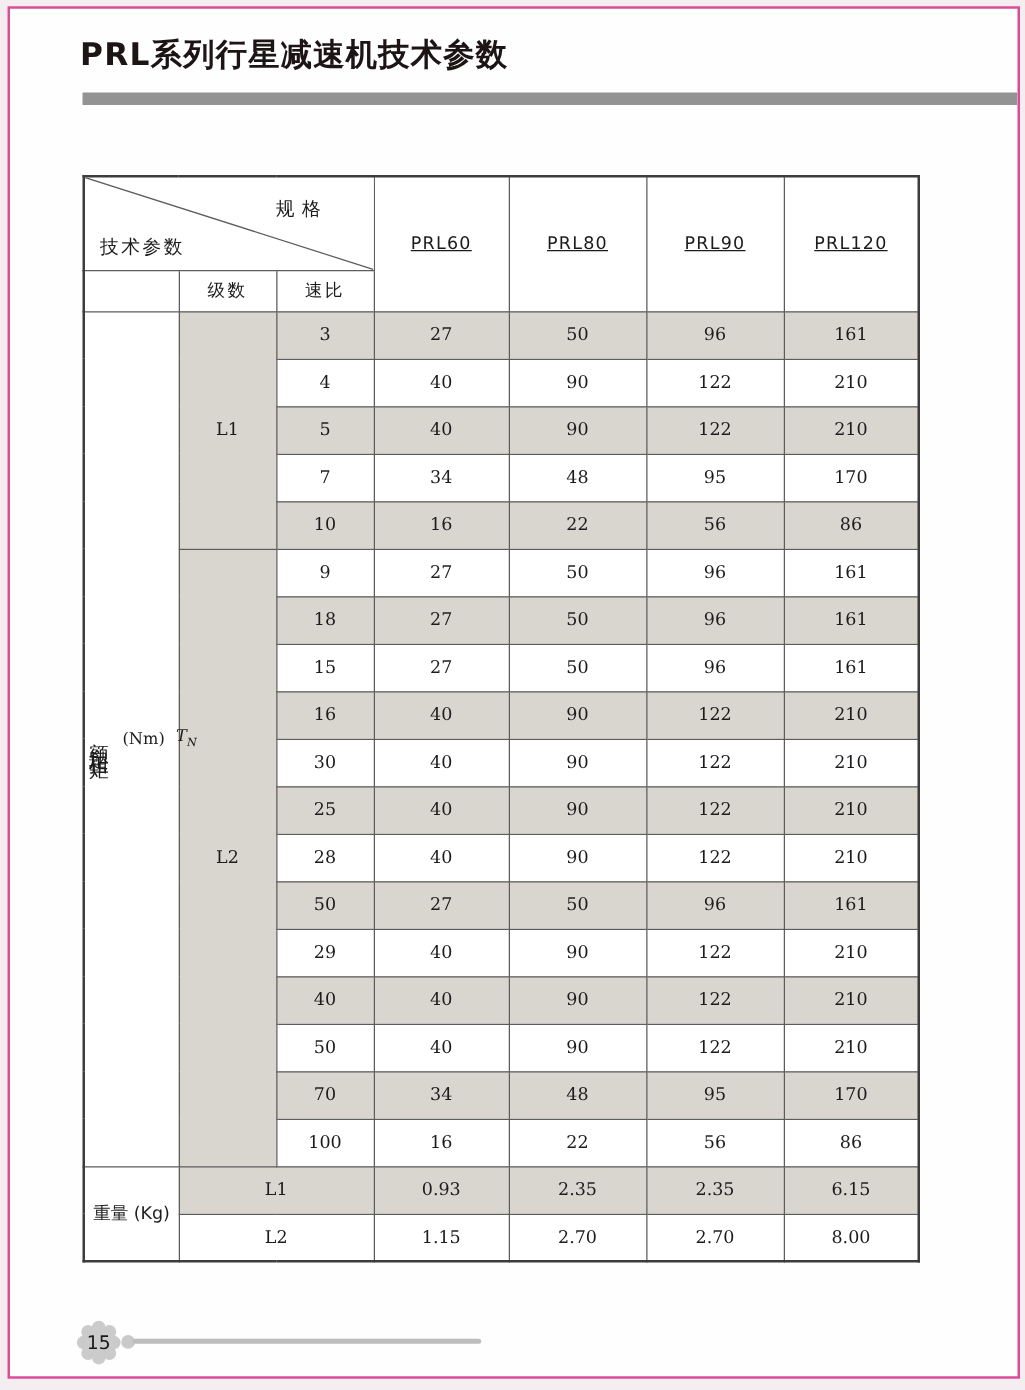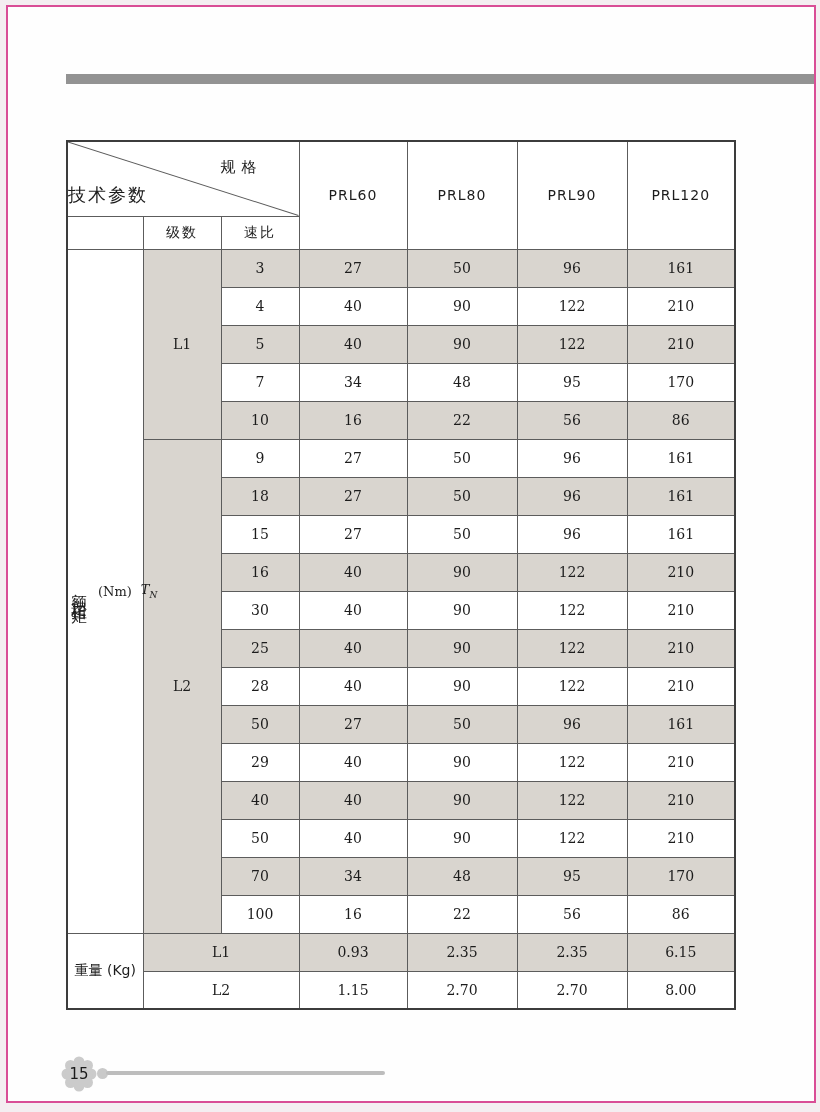--- a/index.html
+++ b/index.html
@@ -32,32 +32,32 @@
     width:668px; border-collapse:collapse; table-layout:fixed;
     border:2px solid #3c3c3c;
     color:#1c1c1c;
     font-family:"DejaVu Serif", serif;
   }
   .spec-table td, .spec-table th {
     border:1px solid var(--grid-line, #5c5c5c);
     text-align:center; vertical-align:middle;
     padding:0; font-weight:normal; font-size:14px; background:#ffffff;
   }
-  .spec-table thead tr.h1 { height:75px; }
+  .spec-table thead tr.h1 { height:75px;text-decoration:underline; }
   .spec-table thead tr.h2 { height:33px; }
   .spec-table tbody tr { height:38px; }
 
   .model-header { font-size:15px; font-family:"DejaVu Sans", sans-serif; letter-spacing:1px; }
   .cjk-header   { font-size:15px; font-family:"DejaVu Sans", sans-serif; letter-spacing:2px; }
 
   .corner-cell { position:relative; }
   .corner-cell svg.diag { position:absolute; left:0; top:0; width:100%; height:100%; display:block; }
   .corner-tr { position:absolute; top:16px; right:36px; font-size:15px; letter-spacing:6px;
                font-family:"DejaVu Sans", sans-serif; }
-  .corner-bl { position:absolute; bottom:9px; left:0; font-size:18px; letter-spacing:2px;
+  .corner-bl { position:absolute; bottom:9px; left:12px; font-size:15px; letter-spacing:2px;
                font-family:"DejaVu Sans", sans-serif; }
 
   tr.row-shaded td { background: var(--row-shade, #d9d5cf); }
   td.stage-cell { background: var(--row-shade, #d9d5cf) !important;
                   font-family:"DejaVu Serif", serif; font-size:14px; }
   td.torque-cell { background:#ffffff !important; }
   td.weight-label-cell { background:#ffffff !important; font-size:14px;
                          font-family:"DejaVu Sans", sans-serif;margin-left:24px; }
   td.ratio-cell, td.value-cell { font-size:14px; }
 
@@ -79,20 +79,21 @@
   .footer-dot { position:absolute; left:89px; top:1061px; width:11px; height:11px;
                 border-radius:50%; background: var(--footer-gray, #c6c6c6); }
   .footer-line { position:absolute; left:98px; top:1064px; width:279px; height:4px;
                  border-radius:2px; background:#bdbdbd; }
 </style>
 </head>
 <body>
 
 <div class="page">
 
+  <div class="doc-title">PRL系列行星减速机技术参数</div>
   <div class="title-bar"></div>
 
   <table class="spec-table">
     <colgroup>
       <col style="width:76px">
         <col style="width:78px">
         <col style="width:78px">
       <col style="width:108px">
         <col style="width:110px">
         <col style="width:110px">

